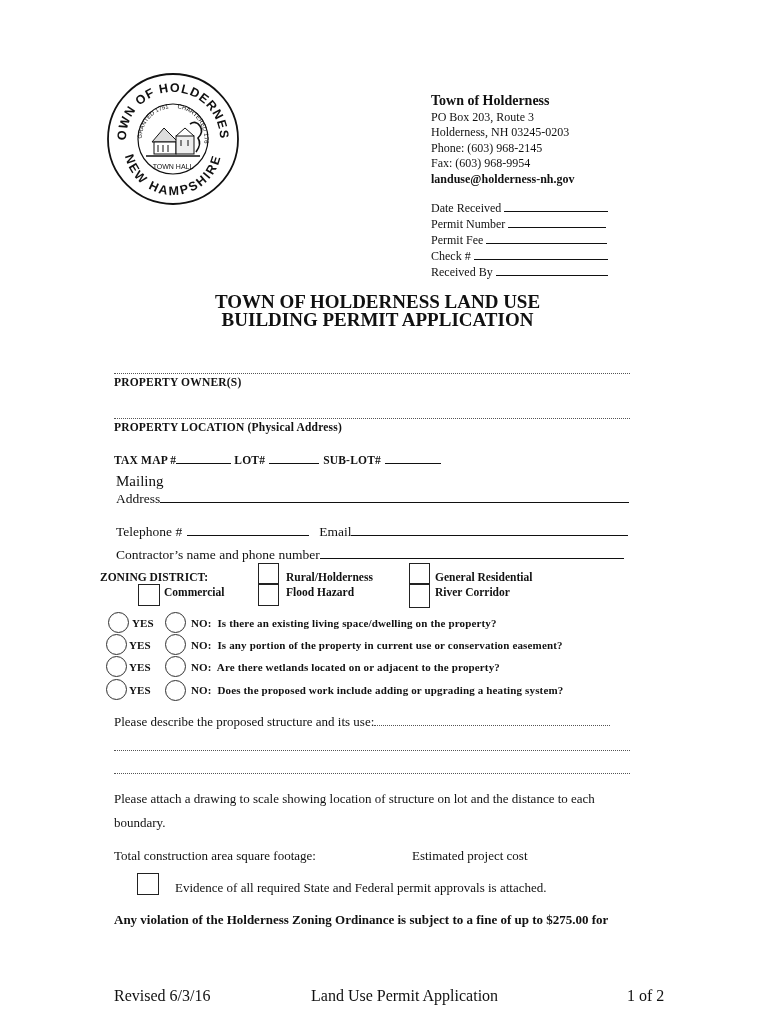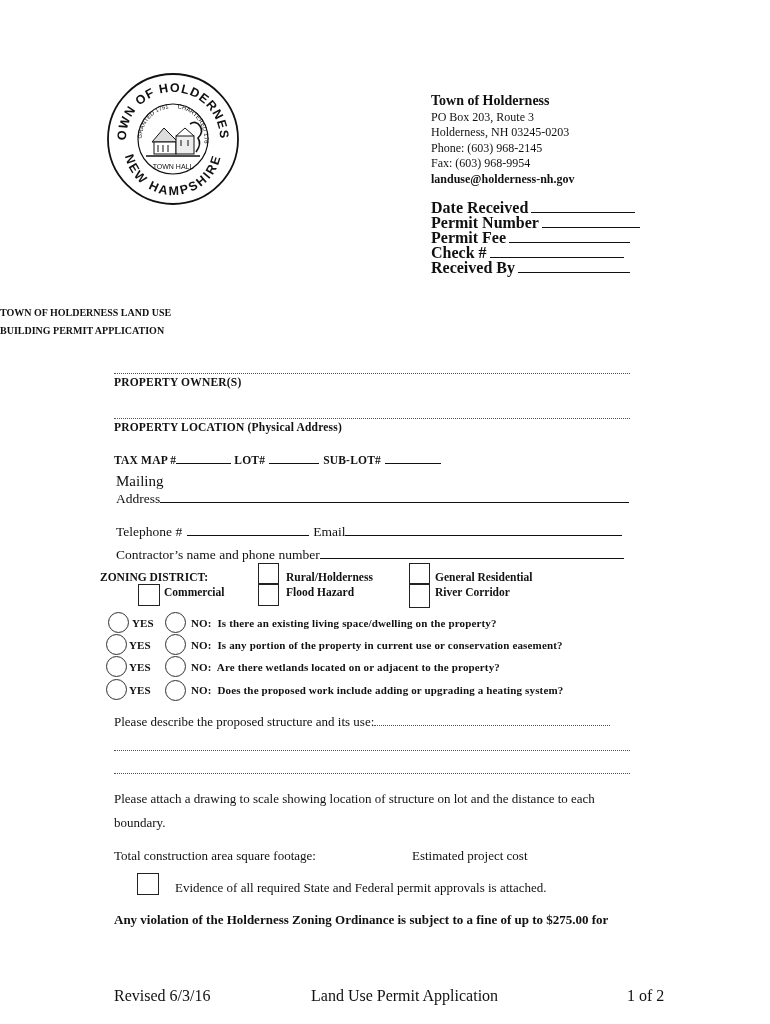--- a/index.html
+++ b/index.html
@@ -3,25 +3,25 @@
   <meta charset="utf-8">
   <style>
     html, body { margin: 0; padding: 0; background: #ffffff; }
     body { width: 770px; height: 1024px; position: relative; overflow: hidden;
            font-family: "Liberation Serif", "DejaVu Serif", serif; color: #111; }
     .abs { position: absolute; }
     .seal { left: 106px; top: 72px; width: 134px; height: 134px; }
     .org { left: 431px; top: 92px; font-size: 12px; line-height: 15.4px; }
     .org .name { font-weight: bold; font-size: 14px; line-height: 18px; }
     .org .email { font-weight: bold; }
-    .office { left: 431px; top: 200px; font-size: 16px; line-height: 15px; font-weight: bold; }
+    .office { left: 431px; top: 200px; font-size: 12px; line-height: 15px; }
     .office-row { display: flex; align-items: baseline; white-space: nowrap; }
     .uline { display: inline-block; border-bottom: 1px solid #111; height: 11px; margin-left: 3px; }
-    .title { left: 0; width: 755px; top: 304px; text-align: left; font-weight: bold;
-             font-size: 10px; line-height: 18px; }
+    .title { left: 0; width: 755px; top: 293px; text-align: center; font-weight: bold;
+             font-size: 19px; line-height: 18px; }
     .rule { left: 114px; width: 516px; border-bottom: 1px dotted #555; height: 0; }
     .lbl-bold { font-weight: bold; font-size: 11.5px; letter-spacing: 0.2px; }
     .field-row { left: 114px; font-size: 13.5px; white-space: nowrap; display: flex; align-items: baseline; }
     .blank { display: inline-block; border-bottom: 1px solid #111; height: 12px; }
     .checkbox { width: 19px; height: 19px; border: 1.6px solid #222; box-sizing: border-box; background: #fff; }
     .radio { width: 21px; height: 21px; border: 1.6px solid #333; border-radius: 50%; box-sizing: border-box;
              background: radial-gradient(circle at 50% 50%, #fff 60%, #ddd 100%); }
     .zone-lbl { font-weight: bold; font-size: 11.5px; white-space: nowrap; }
     .q-text { font-weight: bold; font-size: 11px; white-space: nowrap; letter-spacing: 0.15px; }
     .body13 { font-size: 13px; white-space: nowrap; }
@@ -124,21 +124,21 @@
 
 <div class="abs body13" style="left:116px; top:473px; font-size:15px">Mailing</div>
 <div class="abs field-row" style="left:116px; top:490px">
   <span>Address</span>
   <span class="blank" style="width:469px"></span>
 </div>
 
 <div class="abs field-row" style="left:116px; top:523px">
   <span>Telephone #</span>
   <span class="blank" style="width:122px; margin-left:5px"></span>
-  <span style="margin-left:4px">Email</span>
+  <span style="margin-left:10px">Email</span>
   <span class="blank" style="width:277px"></span>
 </div>
 
 <div class="abs field-row" style="left:116px; top:546px">
   <span>Contractor’s name and phone number</span>
   <span class="blank" style="width:304px"></span>
 </div>
 
 <div class="abs zone-lbl" style="left:100px; top:571px">ZONING DISTRICT:</div>
 

